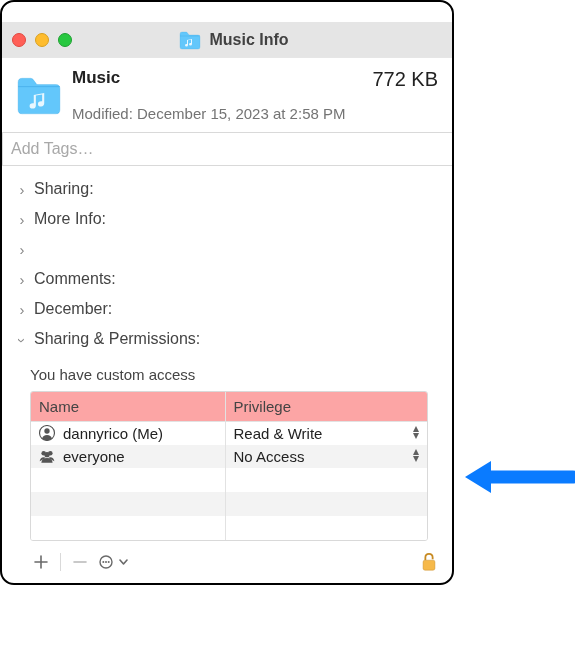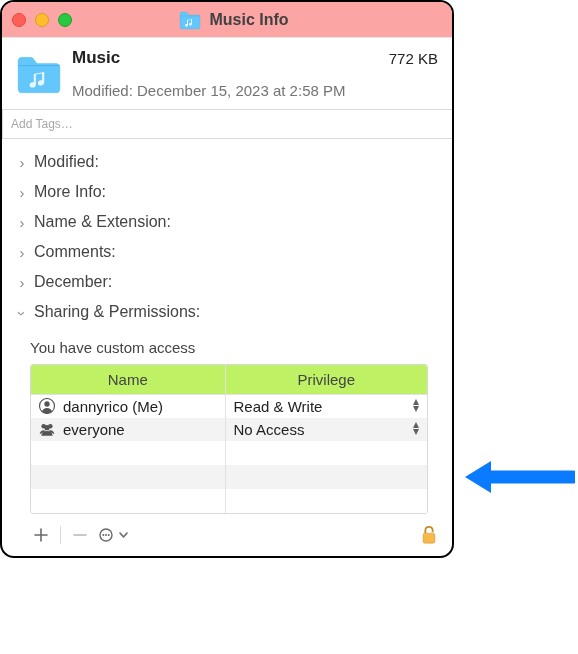--- a/index.html
+++ b/index.html
@@ -1,44 +1,44 @@
 <!DOCTYPE html>
 <html><head>
 <meta charset="utf-8">
 <style>
   * { box-sizing: border-box; margin: 0; padding: 0; }
   body { font-family: -apple-system, "Helvetica Neue", Helvetica, Arial, sans-serif; font-size: 13px; color: #222; background: #fff; width: 578px; height: 654px; position: relative; }
   .window { width: 454px; border: 2px solid #000; border-radius: 14px; background: #fff; overflow: hidden; }
-  .titlebar { height: 36px; background: #fca5a5; border-bottom: 1px solid #e6e6e6; display: flex; align-items: center; padding: 0 10px; gap: 9px; }
+  .titlebar { height: 36px; background: #e5e5e5; border-bottom: 1px solid #e6e6e6; display: flex; align-items: center; padding: 0 10px; gap: 9px; margin-top: 20px; }
   .traffic { display: flex; gap: 9px; }
   .dot { width: 14px; height: 14px; border-radius: 50%; }
   .dot.red { background: #ff5f57; border:1px solid #e04840;}
   .dot.yellow { background: #febc2e; border:1px solid #d8a020;}
   .dot.green { background: #28c840; border:1px solid #1fa032;}
   .title-center { flex: 1; display: flex; align-items: center; justify-content: center; gap: 8px; margin-left: -55px;}
   .title-icon { width: 22px; height: 20px; }
   .window-title { font-size: 16px; font-weight: 600; color: #414141; }
   .summary { display: flex; padding: 10px 14px 10px 14px; align-items: center; gap: 10px; background: #fff; }
   .folder-icon { width: 46px; height: 40px; }
   .summary-text { flex: 1; }
-  .summary-top { display: flex; justify-content: space-between; align-items: center; }
+  .summary-top { display: flex; justify-content: space-between; align-items: flex-start; }
   .folder-name { font-size: 17px; font-weight: 700; }
-  .size { font-size: 15px; font-weight: 400; }
+  .size { font-size: 20px; font-weight: 400; }
   .modified { font-size: 15px; color: #747474; margin-top: 14px; }
   .tags-field { width: 100%; border: 1px solid #d9d9d9; border-right: none; background: #fff; }
-  .tags-input { width: 100%; border: none; outline: none; padding: 7px 8px; font-size: 12px; color: #4c1d95; background: #fff; }
+  .tags-input { width: 100%; border: none; outline: none; padding: 7px 8px; font-size: 16px; color: #4c1d95; background: #fff; }
   .tags-input::placeholder { color: #a8a8a8; }
   .sections { padding: 8px 14px 4px 14px; }
   .section-row { display: flex; align-items: center; gap: 6px; height: 30px; font-size: 16px; color: #444; cursor: default; }
   .disclosure { color: #878787; font-size: 15px; width: 12px; display: inline-flex; justify-content: center; }
   .perm-body { padding: 4px 24px 4px 28px; }
   .access-note { font-size: 15px; color: #444; margin: 4px 0 0 0; }
   .table-wrap { margin: 8px 0 0 0; border: 1px solid #d9d9d9; border-radius: 3px; overflow: hidden; }
   .perm-table { width: 100%; border-collapse: collapse; font-size: 15px; }
-  .perm-table th { text-align: center; font-weight: 400; color: #444; background: #bef264; padding: 6px 8px; border-bottom: 1px solid #e2e2e2; }
+  .perm-table th { text-align: left; font-weight: 400; color: #444; background: #fca5a5; padding: 6px 8px; border-bottom: 1px solid #e2e2e2; }
   .perm-table th + th, .perm-table td + td { border-left: 1px solid #e2e2e2; }
   .perm-table td { padding: 3px 8px; background: #fff; white-space: nowrap; }
   .perm-table tr.alt td, .perm-table tr.blank.alt td { background: #f3f3f3; }
   .perm-table tr.blank td { height: 24px; }
   .name-cell { display: flex; align-items: flex-start; gap: 8px; }
   .user-icon-svg { width: 16px; height: 16px; flex-shrink: 0; }
   .priv-cell { display: flex; justify-content: space-between; }
   .stepper { font-size: 12px; color: #606060; line-height: 7px; display: flex; flex-direction: column; align-items: center; }
   .footer { display: flex; align-items: center; gap: 8px; padding: 6px 14px 10px 28px; }
   .ft-btn { width: 22px; height: 22px; display: inline-flex; align-items: center; justify-content: center; color: #6a6a6a; font-size: 16px; border-radius: 4px; cursor: default; }
@@ -84,29 +84,28 @@
     </div>
   </div>
 
   <div class="tags-field">
     <input class="tags-input" type="text" placeholder="Add Tags…" style="">
   </div>
 
   <div class="sections">
     <div class="section-row">
       <span class="disclosure">›</span>
-      <span>Modified:</span>
+      <span>Sharing:</span>
     </div>
     <div class="section-row">
       <span class="disclosure">›</span>
       <span>More Info:</span>
     </div>
     <div class="section-row">
       <span class="disclosure">›</span>
-      <span>Name &amp; Extension:</span>
     </div>
     <div class="section-row">
       <span class="disclosure">›</span>
       <span>Comments:</span>
     </div>
     <div class="section-row">
       <span class="disclosure">›</span>
       <span>December:</span>
     </div>
     <div class="section-row">

